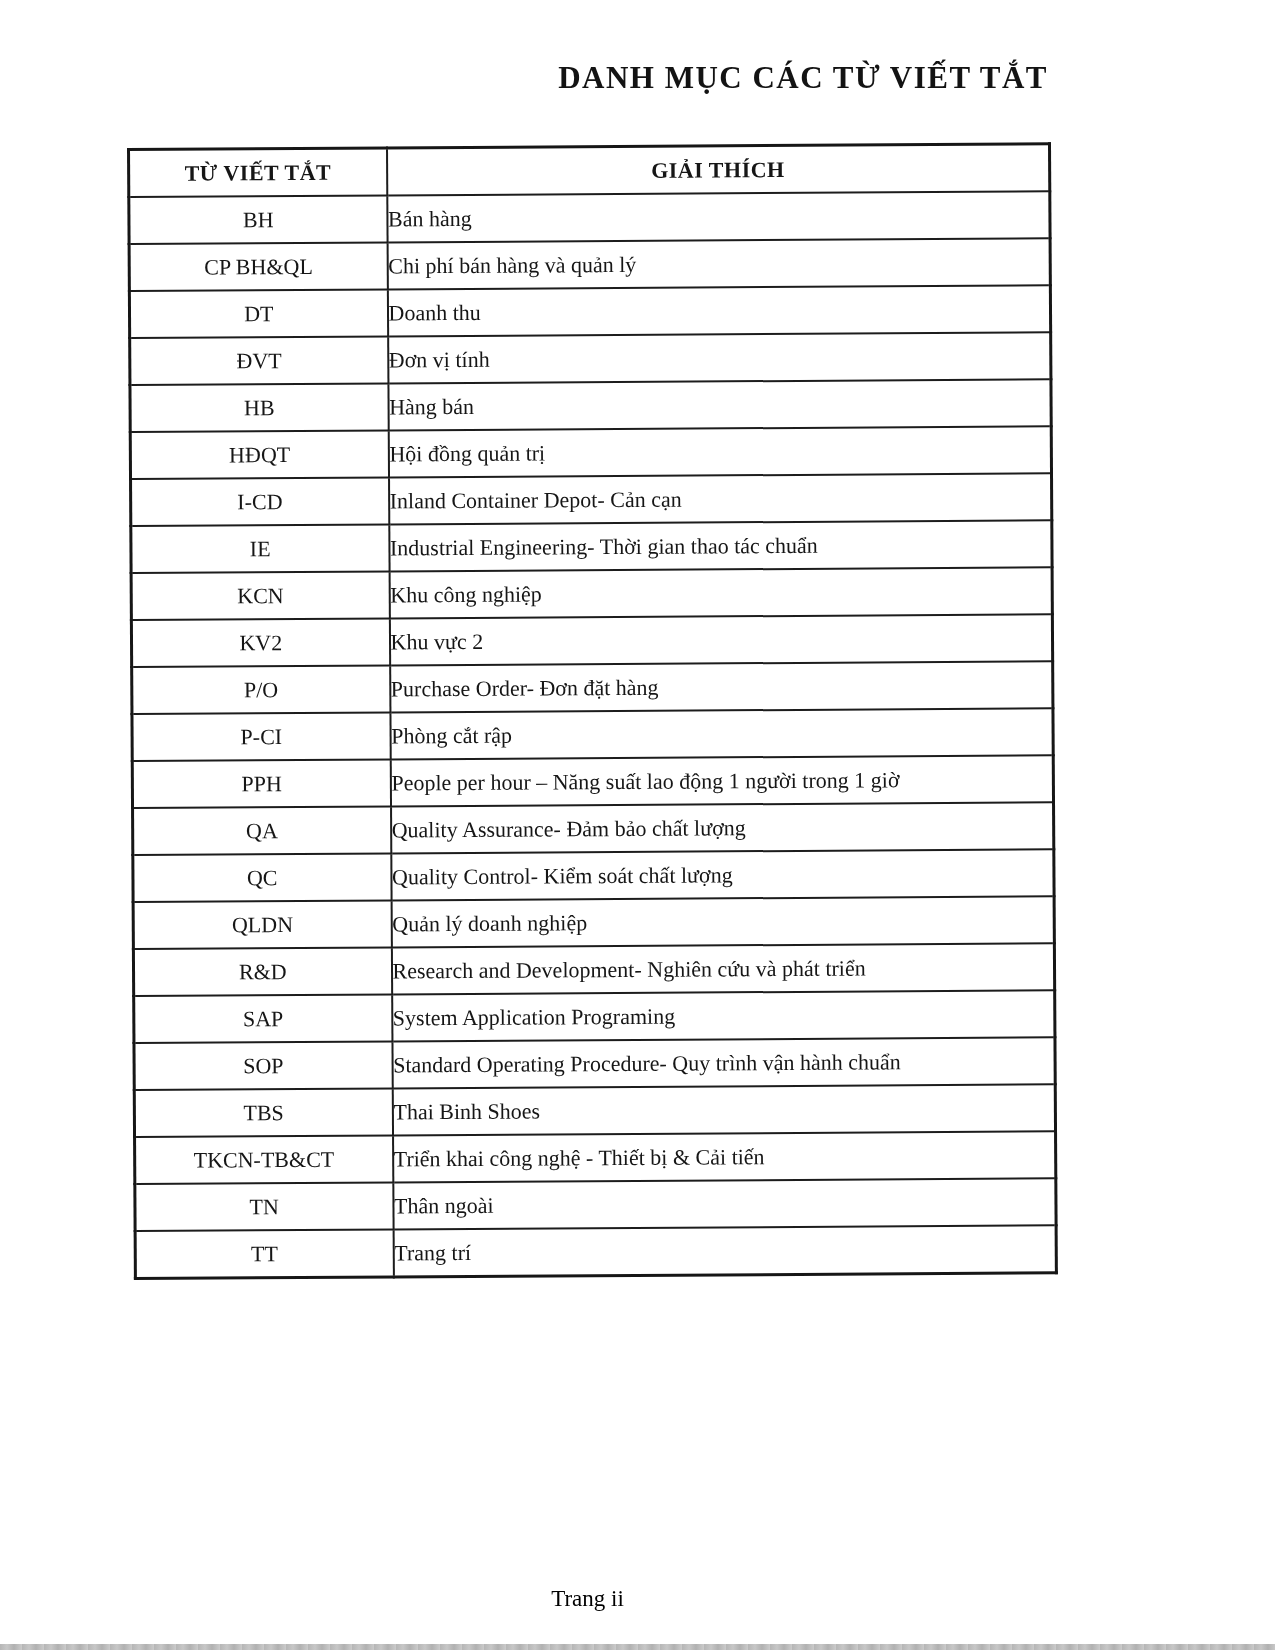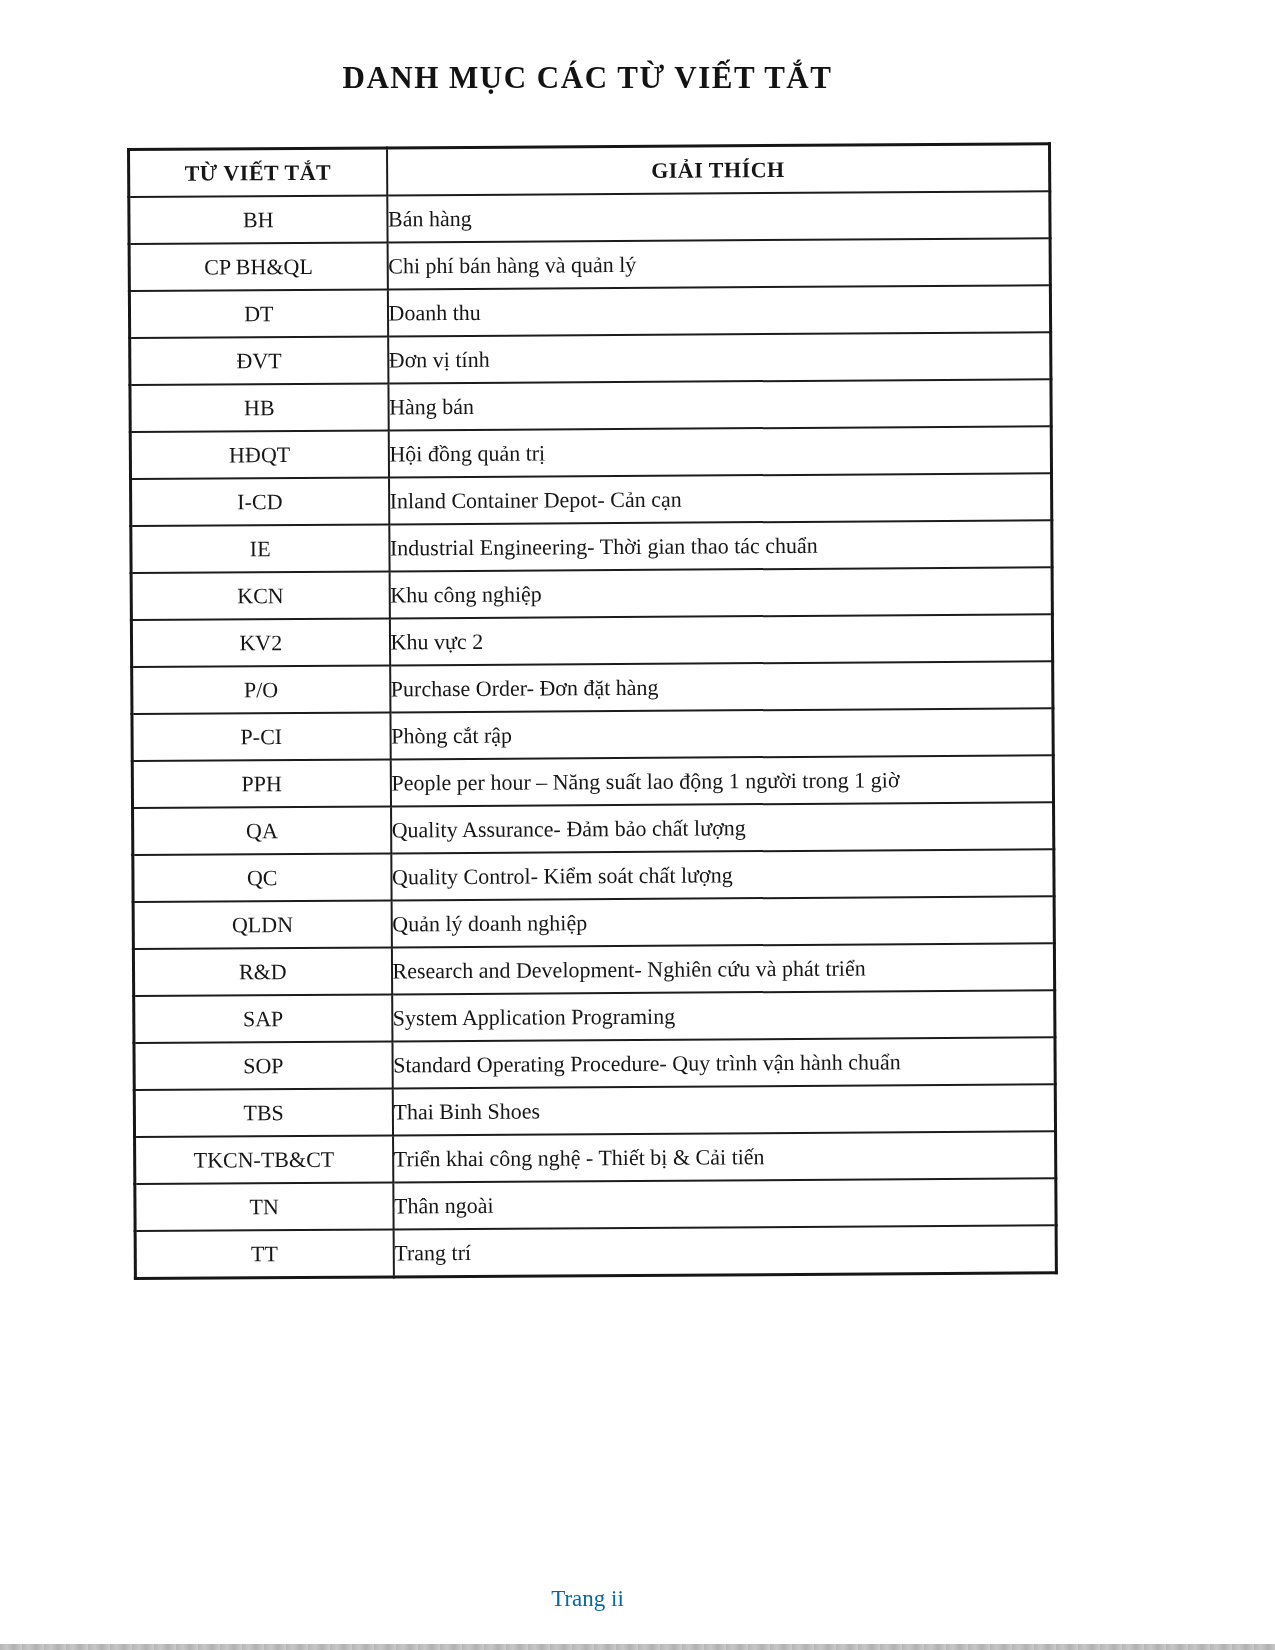--- a/index.html
+++ b/index.html
@@ -15,21 +15,21 @@
     background: #ffffff;
     font-family: "Liberation Serif", "DejaVu Serif", serif;
     color: #161616;
     overflow: hidden;
   }
   .page-title {
     position: absolute;
     top: 60px;
     left: 127px;
     width: 921px;
-    text-align: center;
+    text-align: right;
     font-size: 31px;
     font-weight: bold;
     letter-spacing: 1.5px;
     color: #131313;
     margin: 0;
   }
   .table-wrap {
     position: absolute;
     top: 148px;
     left: 127px;
@@ -70,21 +70,21 @@
     text-align: left;
     padding-left: 14px;
   }
   .page-footer {
     position: absolute;
     top: 1586px;
     left: 127px;
     width: 921px;
     text-align: center;
     font-size: 23px;
-    color: #0369a1;
+    color: #000000;
   }
   .scan-band {
     position: absolute;
     left: 0;
     bottom: 0;
     width: 100%;
     height: 6px;
     background: repeating-linear-gradient(
       90deg,
       #a9a9a9 0px, #bdbdbd 7px, #a3a3a3 14px, #c2c2c2 22px

